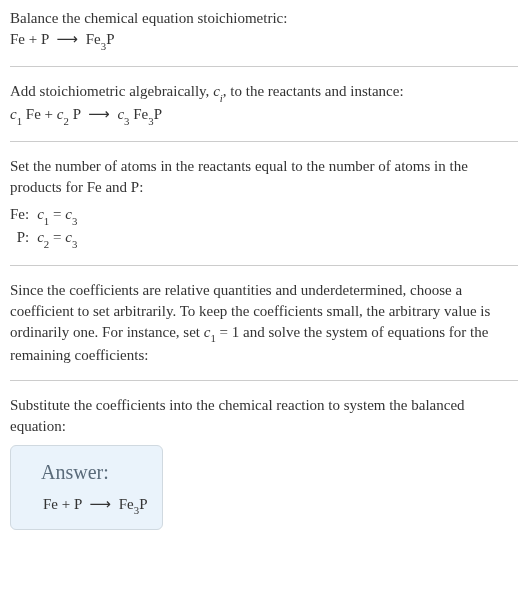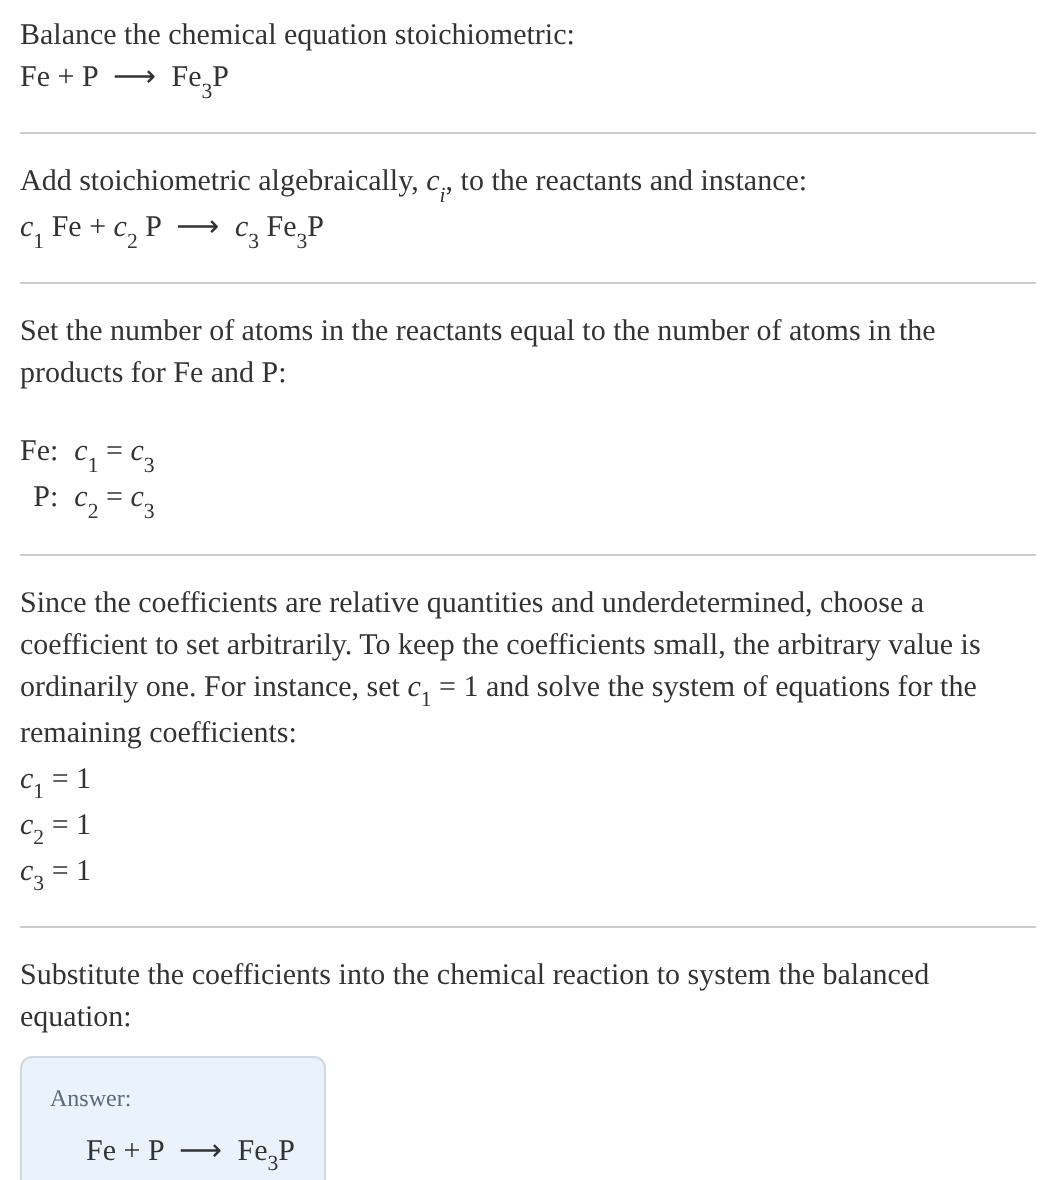--- a/index.html
+++ b/index.html
@@ -32,21 +32,21 @@
     }
     .italic {
       font-style: italic;
     }
     .arrow {
       display: inline-block;
       margin: 0 4px;
     }
     .eq-table {
       display: table;
-      margin-top: 18px;
+      margin-top: 6px;
       font-family: Liberation Serif, serif;
     }
     .eq-row {
       display: table-row;
     }
     .eq-cell-label {
       display: table-cell;
       text-align: right;
       padding-right: 8px;
     }
@@ -59,22 +59,23 @@
     .answer-box {
       display: inline-block;
       background: #eaf3fb;
       border: 1px solid #d0d9e0;
       border-radius: 6px;
       padding: 12px 14px;
       margin-top: 8px;
     }
     .answer-label {
       color: #5a6b7a;
-      font-size: 12px;
+      font-size: 20px;
       margin-bottom: 8px;
+      margin-left: 16px;
     }
     .answer-eq {
       padding-left: 18px;
     }
   </style>
 </head>
 <body>
 
 <div class="section">
   <div>Balance the chemical equation stoichiometric:</div>
@@ -117,25 +118,20 @@
     </div>
   </div>
 </div>
 
 <hr>
 
 <div class="section">
   <div>
     <span>Since the coefficients are relative quantities and underdetermined, choose a coefficient to set arbitrarily. To keep the coefficients small, the arbitrary value is ordinarily one. For instance, set </span><span class="italic">c</span><span class="sub">1</span><span> = 1</span><span> and solve the system of equations for the remaining coefficients:</span>
   </div>
-  <div class="coef-list">
-    <div><span class="italic">c</span><span class="sub">1</span><span> = 1</span></div>
-    <div><span class="italic">c</span><span class="sub">2</span><span> = 1</span></div>
-    <div><span class="italic">c</span><span class="sub">3</span><span> = 1</span></div>
-  </div>
 </div>
 
 <hr>
 
 <div class="section">
   <div>Substitute the coefficients into the chemical reaction to system the balanced equation:</div>
   <div class="answer-box">
     <div class="answer-label">Answer:</div>
     <div class="answer-eq">
       <span>Fe + P</span>

